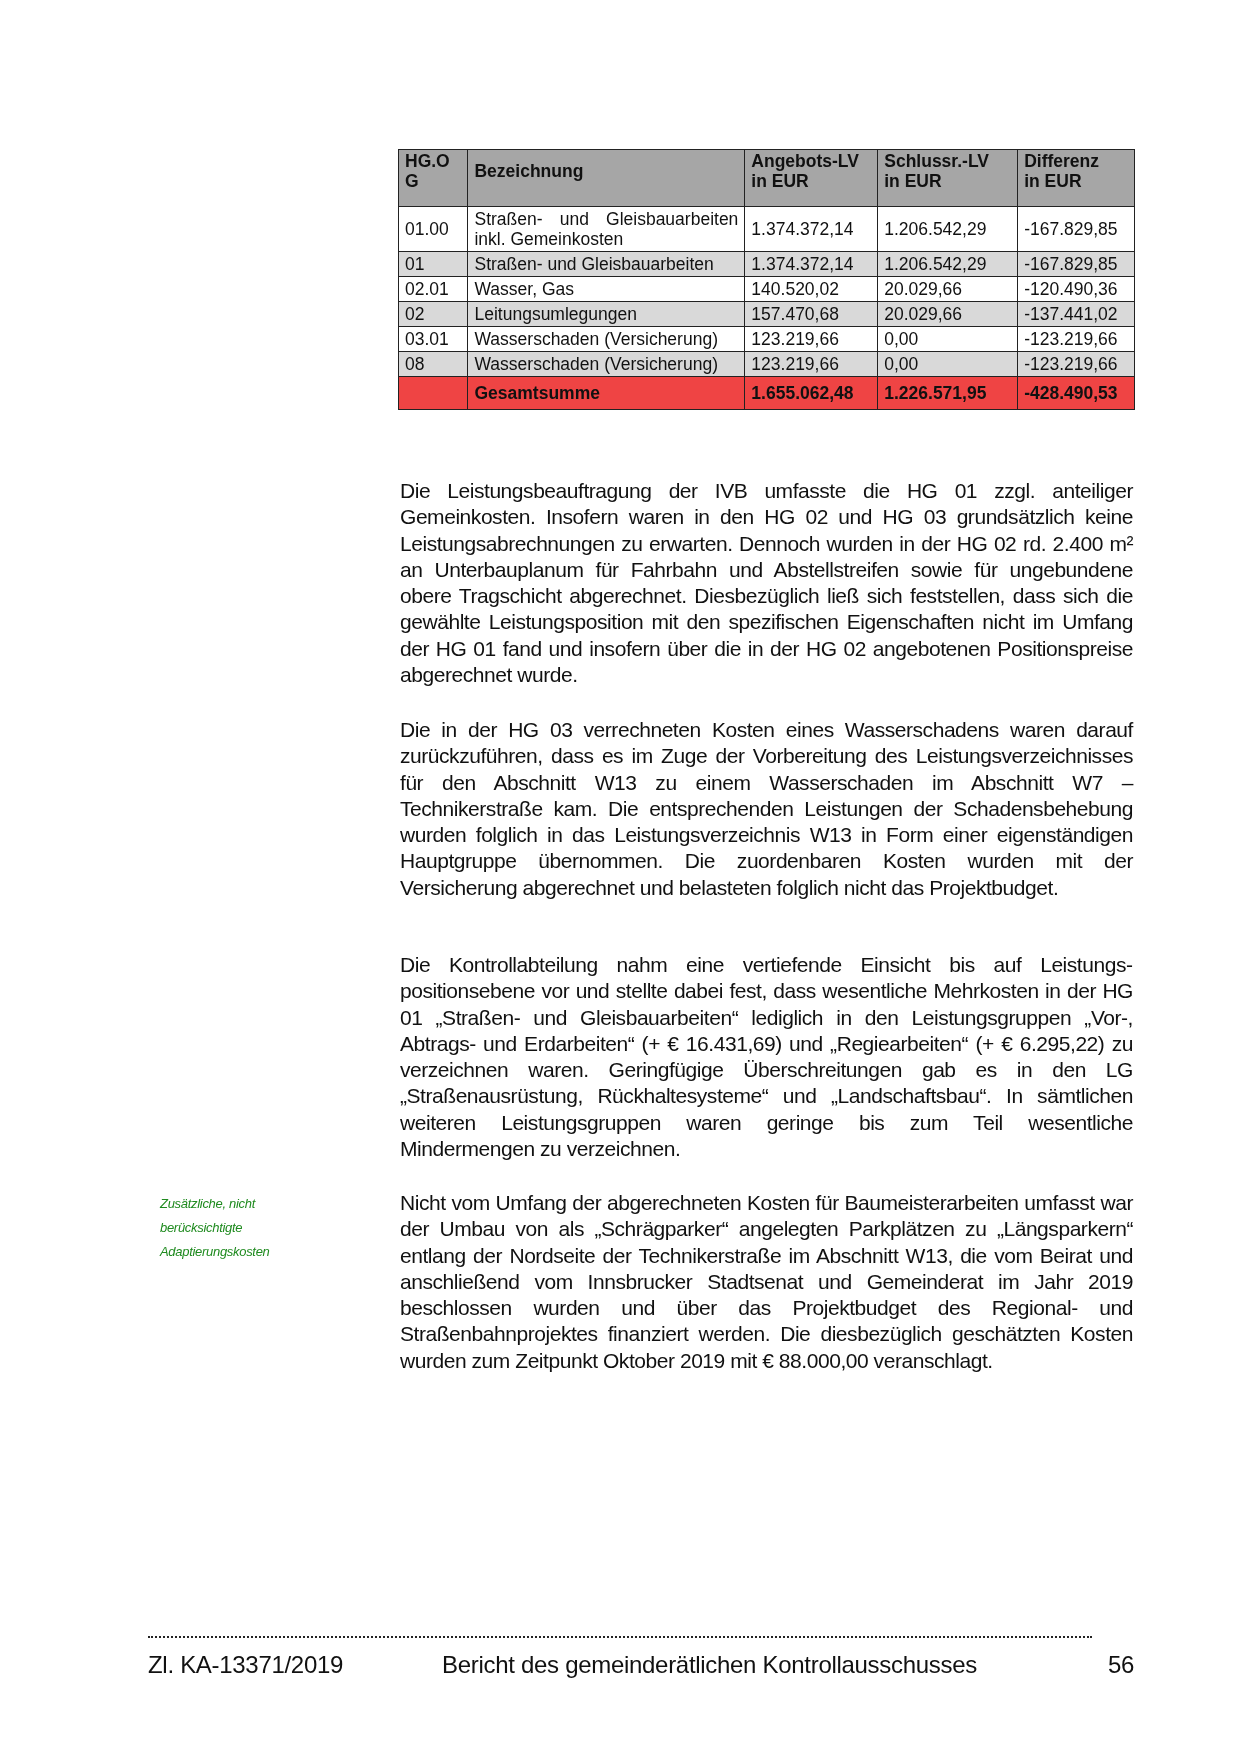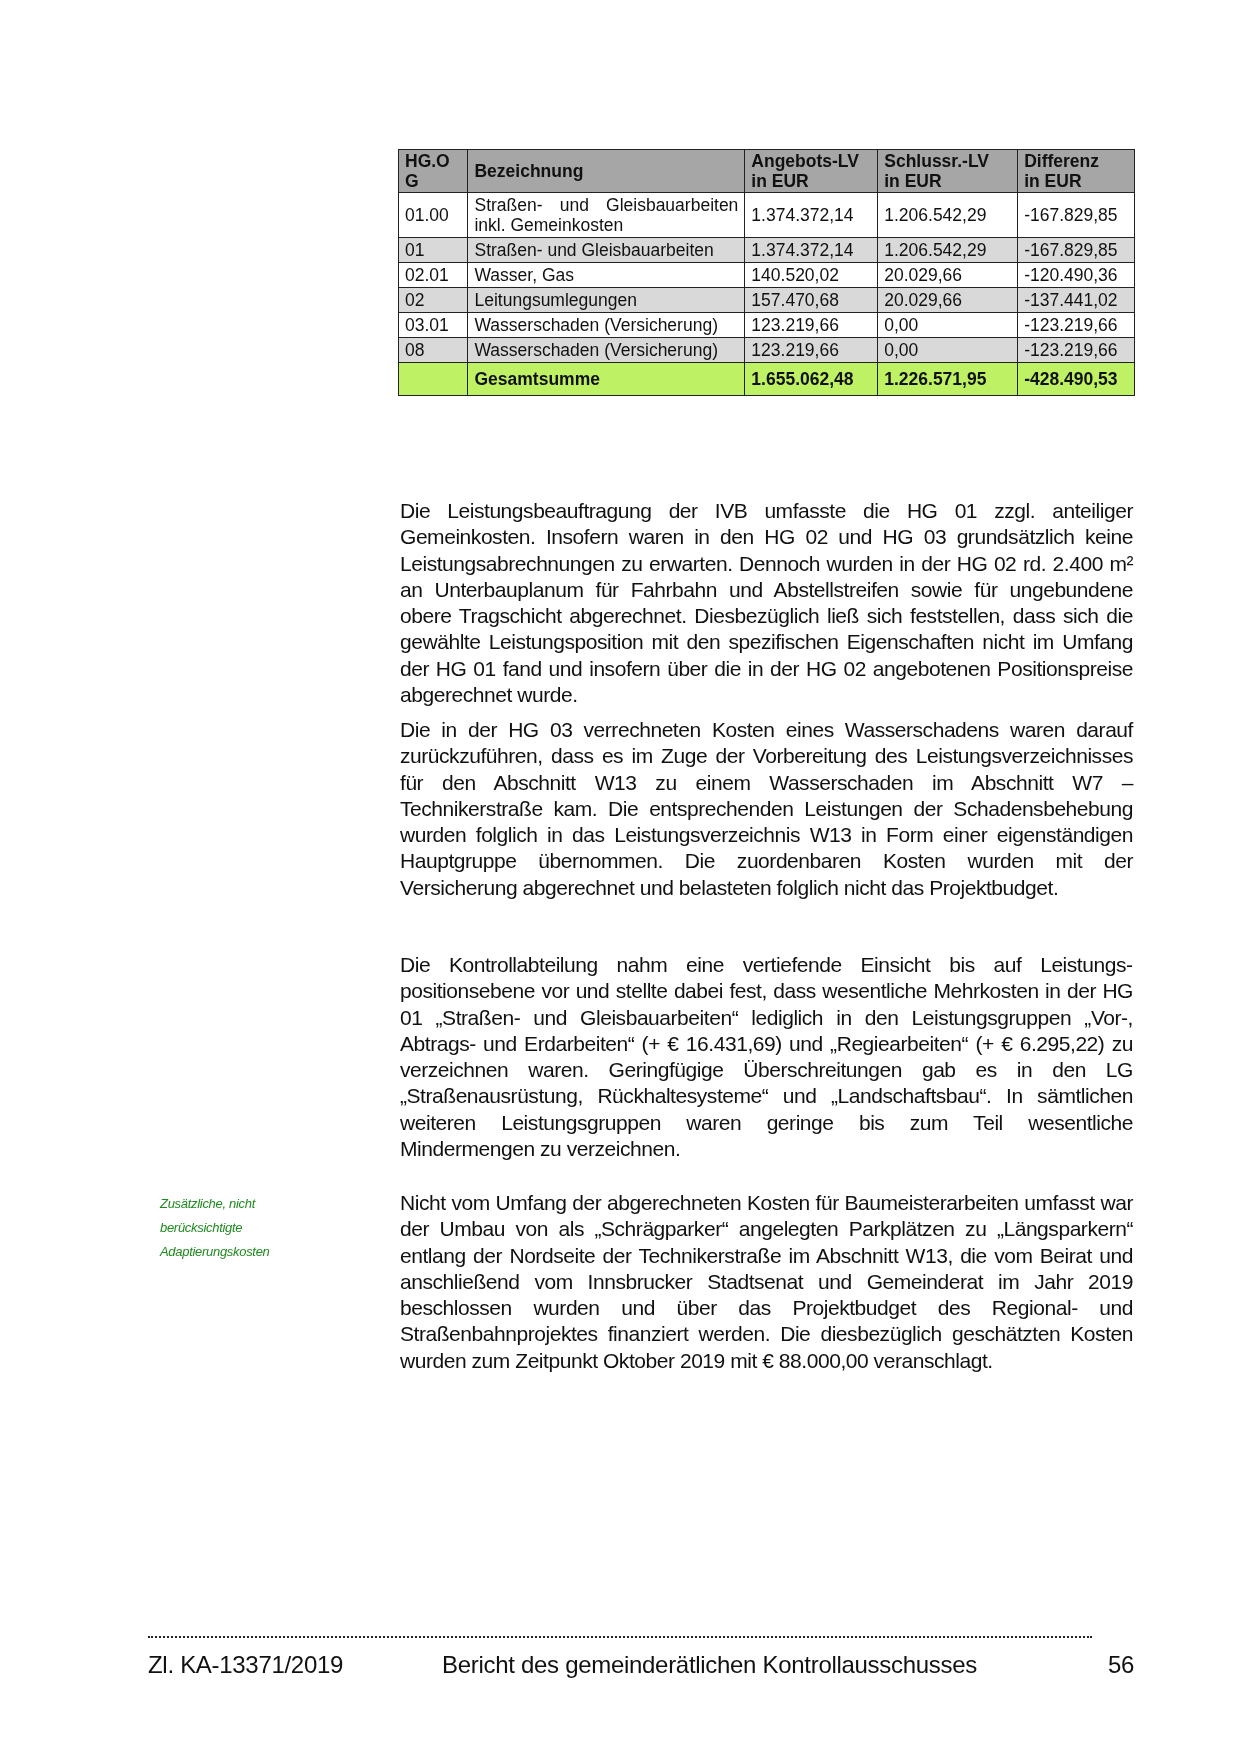--- a/index.html
+++ b/index.html
@@ -1,32 +1,32 @@
 <!DOCTYPE html>
 <html><head>
 <meta charset="utf-8">
 <style>
   html, body { margin: 0; padding: 0; background: #ffffff; }
   body { width: 1241px; height: 1754px; position: relative; overflow: hidden;
          font-family: "Liberation Sans", sans-serif; color: #111; }
   .table-wrap { position: absolute; left: 398px; top: 149px; width: 737px; }
   table { border-collapse: collapse; width: 737px; font-size: 17.5px; line-height: 20px; }
   td, th { border: 1.5px solid #222; padding: 2px 6px; vertical-align: middle; }
-  th { background: #a6a6a6; font-weight: bold; text-align: left; height: 40px; padding-top: 1px; padding-bottom: 1px; }
+  th { background: #a6a6a6; font-weight: bold; text-align: left; height: 40px; padding-top: 1px; padding-bottom: 15px; }
   td.num { }
   tr.row { height: 14px; }
   tr.row.tall { height: 44px; }
   tr.sub td { background: #d9d9d9; }
-  tr.total td { background: #bef264; font-weight: bold; height: 28px; }
+  tr.total td { background: #ef4444; font-weight: bold; height: 28px; }
   td.bez-just { text-align: justify; text-align-last: left; }
   .c1 { width: 56px; } .c2 { width: 262px; margin-left: 12px; } .c3 { width: 119px; } .c4 { width: 126px; } .c5 { width: 103px; }
   .body-text { position: absolute; left: 400px; width: 733px; font-size: 21px; line-height: 26.3px;
                text-align: justify; letter-spacing: -0.45px; word-spacing: 0px; }
   .body-text p { margin: 0; }
-  .p1 { top: 478px; margin-top: 20px; }
+  .p1 { top: 478px; }
   .p2 { top: 717px; }
   .p3 { top: 952px; }
   .p4 { top: 1190px; }
   .margin-note { position: absolute; left: 160px; top: 1192px; width: 200px; font-size: 13px; line-height: 24px;
                  color: #1e8a1e; letter-spacing: -0.3px; font-style: italic; }
   .footer-rule { position: absolute; left: 148px; top: 1636px; width: 944px; height: 0;
                  border-top: 2.5px dotted #222; }
   .footer { position: absolute; top: 1654px; font-size: 24px; line-height: 22px; letter-spacing: -0.3px; text-align: right; }
   .f-left { left: 148px; }
   .f-center { left: 442px; }

